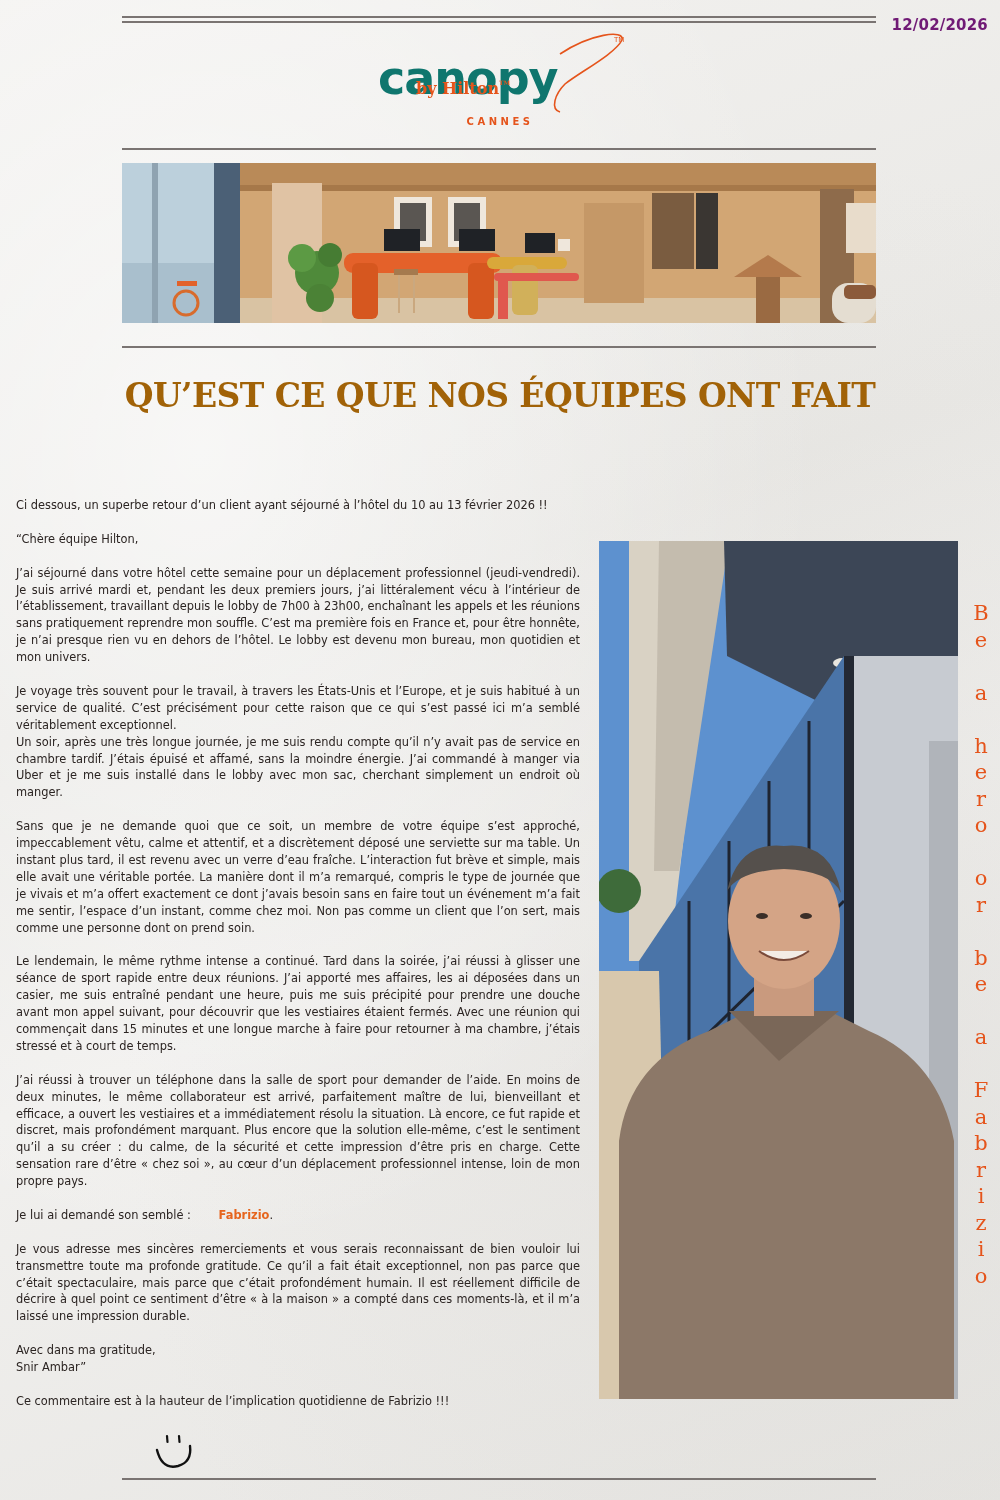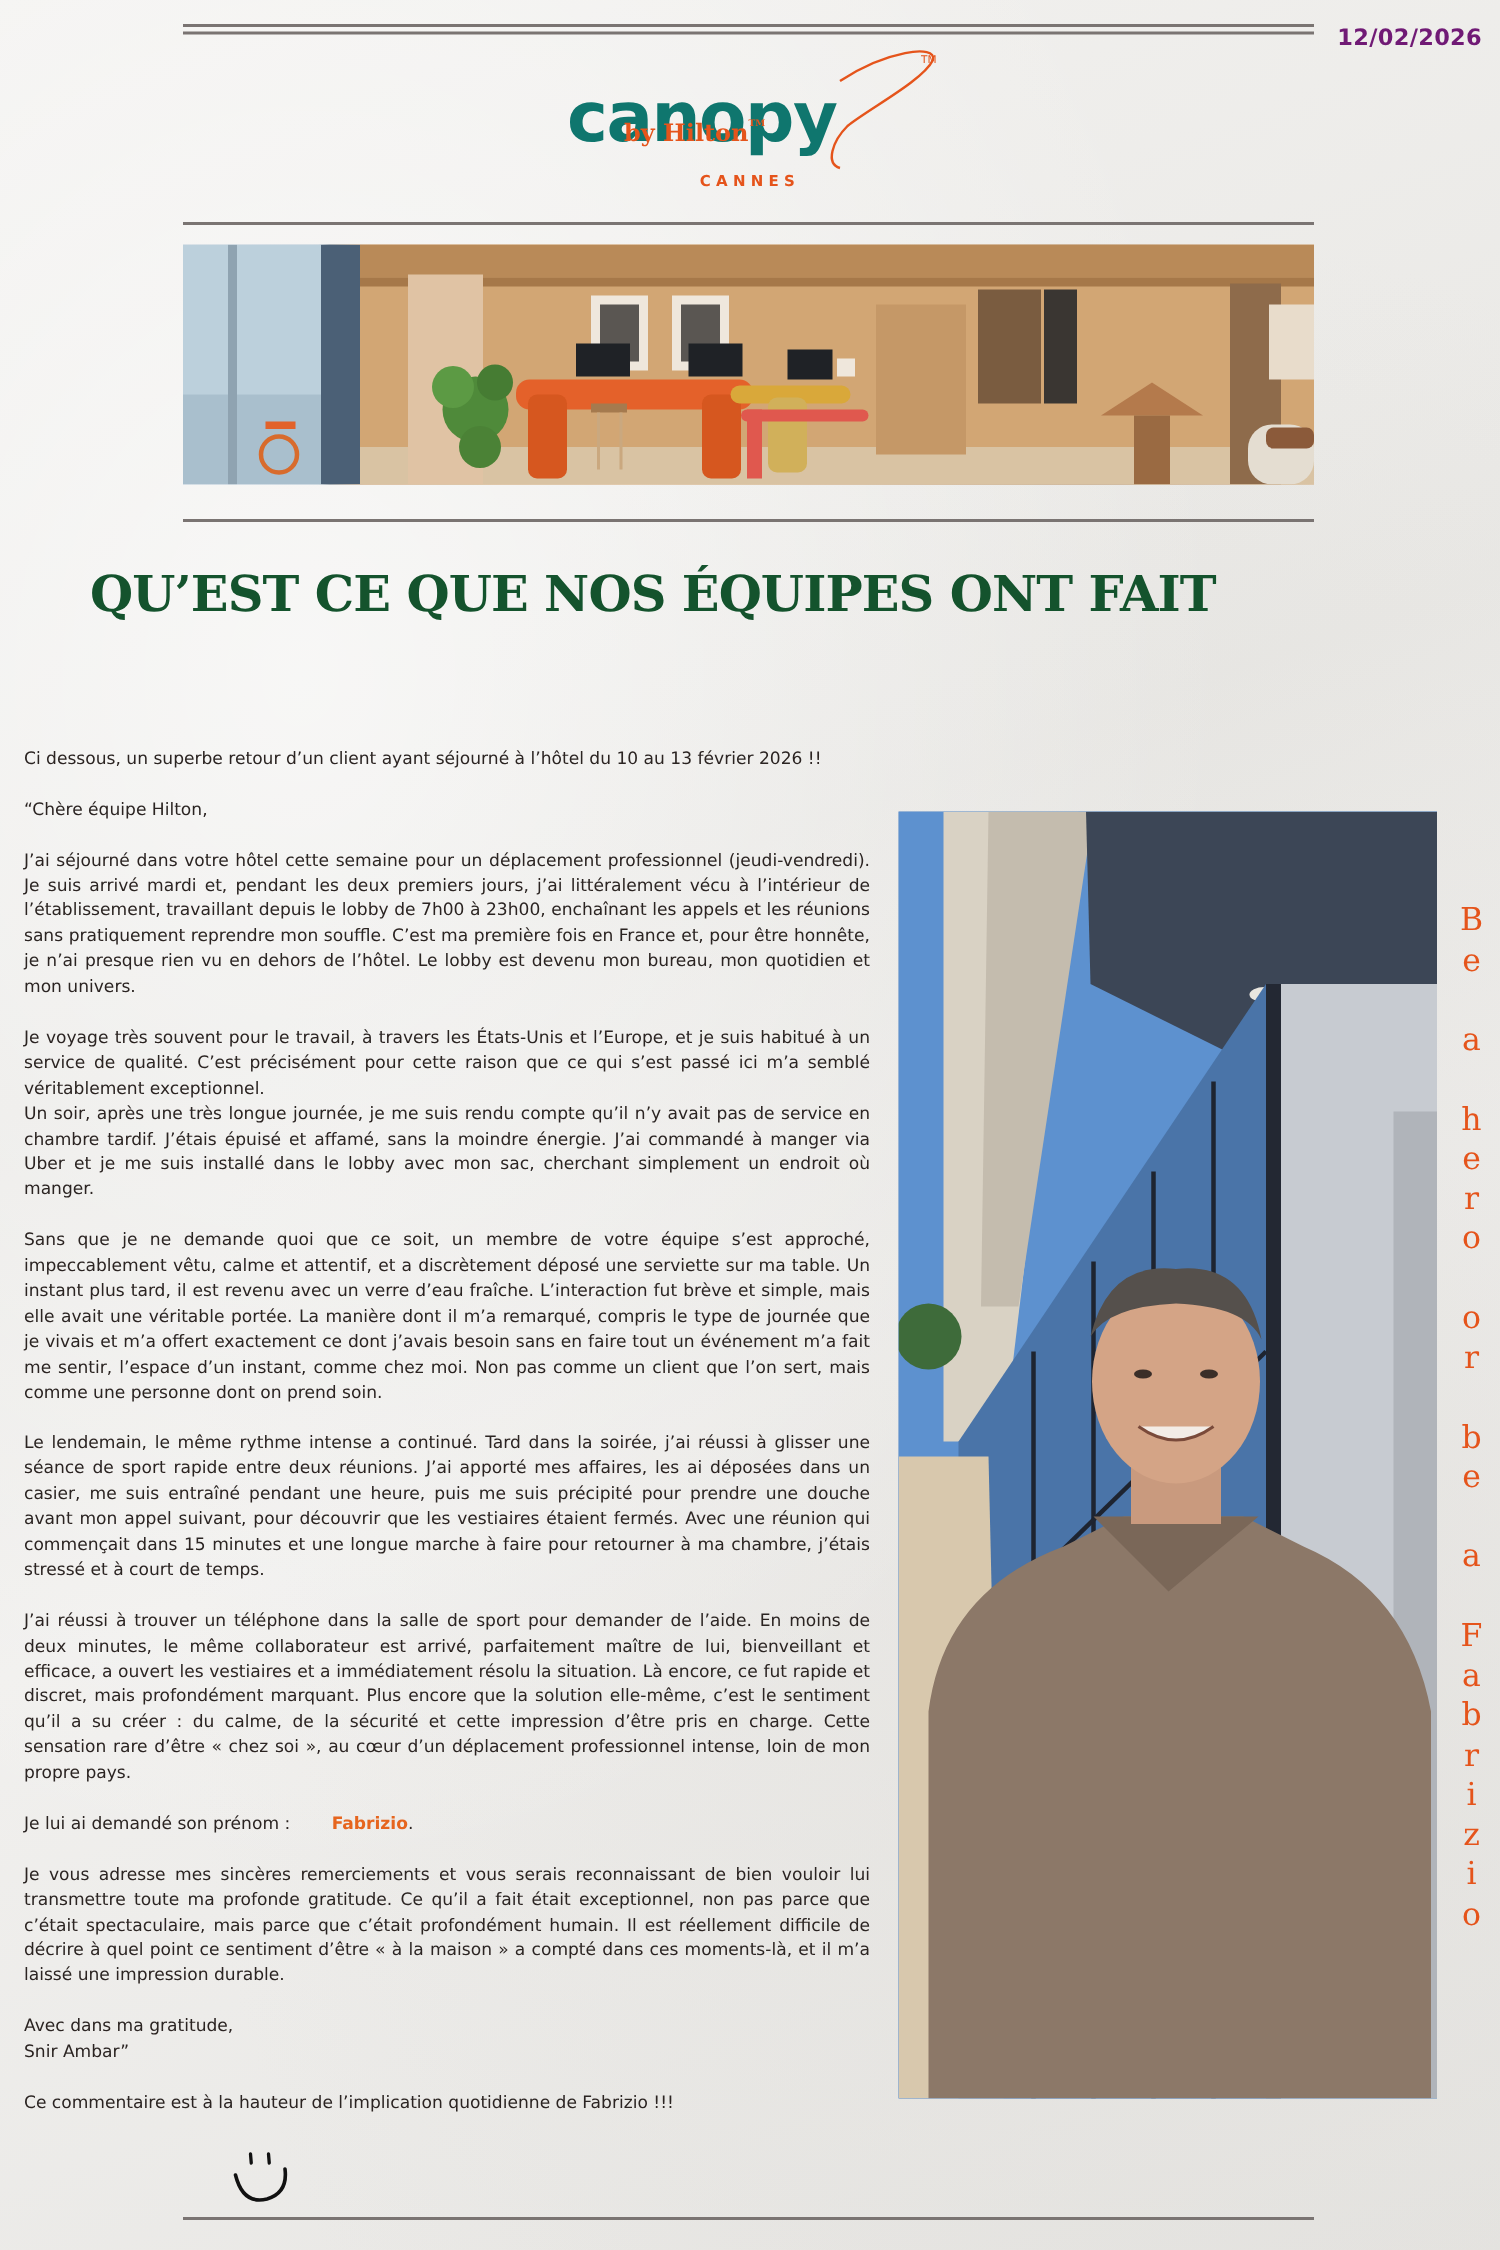--- a/index.html
+++ b/index.html
@@ -42,23 +42,23 @@
     }
     .logo-swash { position: absolute; left: 0; top: 0; width: 280px; height: 110px; }
 
     .banner {
       position: absolute; left: 122px; top: 163px; width: 754px; height: 160px; overflow: hidden;
       background: linear-gradient(90deg, #c8d6e0 0%, #b9cbd7 12%, #6c7a86 13%, #c79a6a 16%, #d7ad7e 40%, #caa274 60%, #b58d63 80%, #d4b28a 100%);
     }
     .banner svg { width: 100%; height: 100%; display: block; }
 
     .headline {
-      position: absolute; left: 60px; width: 880px; top: 372px; text-align: left;
+      position: absolute; left: 60px; width: 880px; top: 372px; text-align: center;
       font-family: "DejaVu Serif", serif; font-weight: bold; font-size: 33px;
-      line-height: 48px; color: #14532d; letter-spacing: -0.6px;
+      line-height: 48px; color: #a16207; letter-spacing: -0.6px;
     }
 
     .body-text {
       position: absolute; left: 16px; top: 497px; width: 564px;
       font-family: "DejaVu Sans", sans-serif; font-size: 11.4px; line-height: 16.9px;
       color: #2b2422; text-align: justify;
     }
     .body-text p { margin-bottom: 16.9px; }
     .body-text p.tight { margin-bottom: 0; }
     .body-text .hl { color: #e6651e; font-weight: bold; margin-left: 24px; }
@@ -168,21 +168,21 @@
 
 <div class="body-text">
   <p>Ci dessous, un superbe retour d’un client ayant séjourné à l’hôtel du 10 au 13 février 2026 !!</p>
   <p>“Chère équipe Hilton,</p>
   <p>J’ai séjourné dans votre hôtel cette semaine pour un déplacement professionnel (jeudi-vendredi). Je suis arrivé mardi et, pendant les deux premiers jours, j’ai littéralement vécu à l’intérieur de l’établissement, travaillant depuis le lobby de 7h00 à 23h00, enchaînant les appels et les réunions sans pratiquement reprendre mon souffle. C’est ma première fois en France et, pour être honnête, je n’ai presque rien vu en dehors de l’hôtel. Le lobby est devenu mon bureau, mon quotidien et mon univers.</p>
   <p class="tight">Je voyage très souvent pour le travail, à travers les États-Unis et l’Europe, et je suis habitué à un service de qualité. C’est précisément pour cette raison que ce qui s’est passé ici m’a semblé véritablement exceptionnel.</p>
   <p>Un soir, après une très longue journée, je me suis rendu compte qu’il n’y avait pas de service en chambre tardif. J’étais épuisé et affamé, sans la moindre énergie. J’ai commandé à manger via Uber et je me suis installé dans le lobby avec mon sac, cherchant simplement un endroit où manger.</p>
   <p>Sans que je ne demande quoi que ce soit, un membre de votre équipe s’est approché, impeccablement vêtu, calme et attentif, et a discrètement déposé une serviette sur ma table. Un instant plus tard, il est revenu avec un verre d’eau fraîche. L’interaction fut brève et simple, mais elle avait une véritable portée. La manière dont il m’a remarqué, compris le type de journée que je vivais et m’a offert exactement ce dont j’avais besoin sans en faire tout un événement m’a fait me sentir, l’espace d’un instant, comme chez moi. Non pas comme un client que l’on sert, mais comme une personne dont on prend soin.</p>
   <p>Le lendemain, le même rythme intense a continué. Tard dans la soirée, j’ai réussi à glisser une séance de sport rapide entre deux réunions. J’ai apporté mes affaires, les ai déposées dans un casier, me suis entraîné pendant une heure, puis me suis précipité pour prendre une douche avant mon appel suivant, pour découvrir que les vestiaires étaient fermés. Avec une réunion qui commençait dans 15 minutes et une longue marche à faire pour retourner à ma chambre, j’étais stressé et à court de temps.</p>
   <p>J’ai réussi à trouver un téléphone dans la salle de sport pour demander de l’aide. En moins de deux minutes, le même collaborateur est arrivé, parfaitement maître de lui, bienveillant et efficace, a ouvert les vestiaires et a immédiatement résolu la situation. Là encore, ce fut rapide et discret, mais profondément marquant. Plus encore que la solution elle-même, c’est le sentiment qu’il a su créer : du calme, de la sécurité et cette impression d’être pris en charge. Cette sensation rare d’être « chez soi », au cœur d’un déplacement professionnel intense, loin de mon propre pays.</p>
-  <p><span>Je lui ai demandé son prénom : </span><span class="hl">Fabrizio</span><span>.</span></p>
+  <p><span>Je lui ai demandé son semblé : </span><span class="hl">Fabrizio</span><span>.</span></p>
   <p>Je vous adresse mes sincères remerciements et vous serais reconnaissant de bien vouloir lui transmettre toute ma profonde gratitude. Ce qu’il a fait était exceptionnel, non pas parce que c’était spectaculaire, mais parce que c’était profondément humain. Il est réellement difficile de décrire à quel point ce sentiment d’être « à la maison » a compté dans ces moments-là, et il m’a laissé une impression durable.</p>
   <p class="tight">Avec dans ma gratitude,</p>
   <p>Snir Ambar”</p>
   <p>Ce commentaire est à la hauteur de l’implication quotidienne de Fabrizio !!!</p>
 </div>
 
 <svg class="smiley" viewBox="0 0 50 40">
   <line x1="15" y1="4" x2="15.5" y2="10" stroke="#111" stroke-width="2.2" stroke-linecap="round"></line>
   <line x1="27" y1="4" x2="27.5" y2="10" stroke="#111" stroke-width="2.2" stroke-linecap="round"></line>
   <path d="M 5 18 Q 10 38, 26 34 Q 40 30, 38 14" fill="none" stroke="#111" stroke-width="2.4" stroke-linecap="round"></path>

